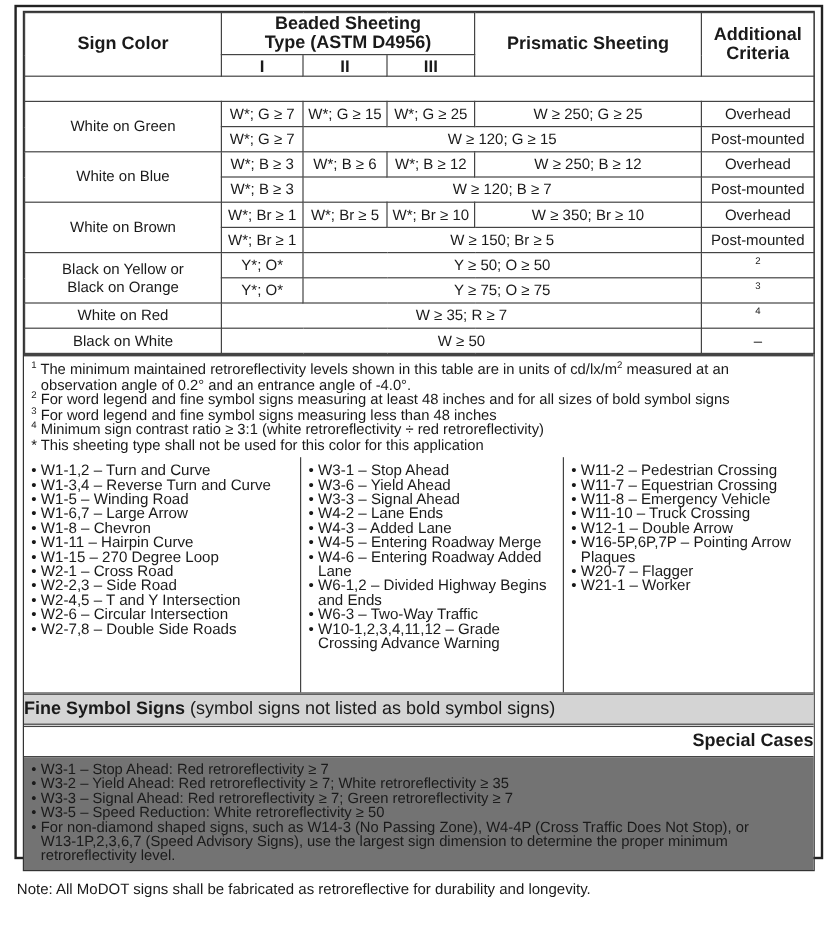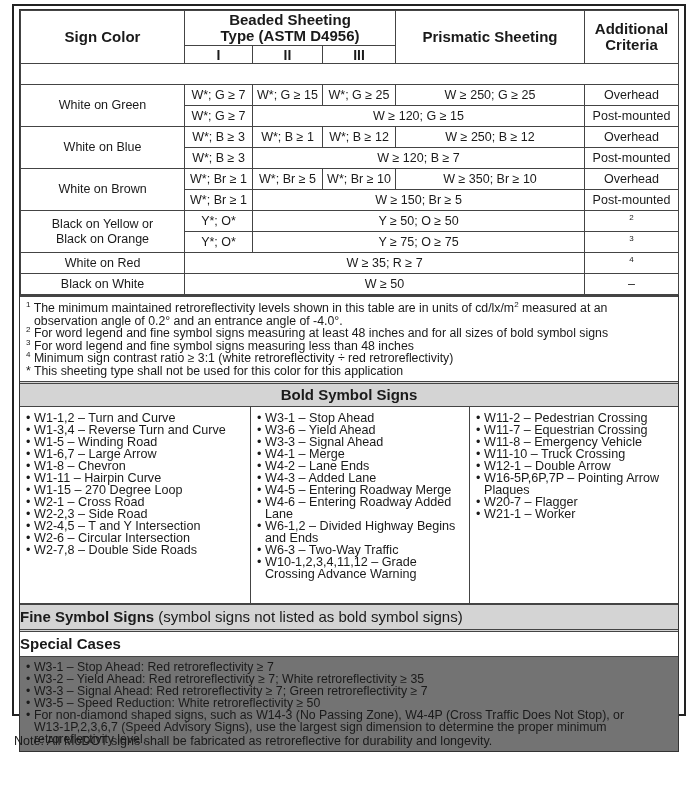--- a/index.html
+++ b/index.html
@@ -17,21 +17,21 @@
   .footnotes div { }
   .fn-indent { padding-left:8px; }
   .section-head { background:#d4d4d4; border-top:3px double #444; border-bottom:1px solid #444; text-align:center; font-weight:bold; font-size:15px; height:22px; line-height:22px; }
   .bold-cols { display:flex; border-bottom:1px solid #444; height:196px; }
   .bold-col { padding:5px 4px 0 6px; font-size:12.6px; line-height:12px; box-sizing:border-box; }
   .bold-col + .bold-col { border-left:1px solid #444; }
   .bullet-item { position:relative; padding-left:8px; }
   .bullet-item::before { content:"\2022"; position:absolute; left:0; top:0; }
   .fine-head { background:#d4d4d4; border-top:1px solid #444; border-bottom:3px double #444; font-size:15px; height:24px; line-height:24px; }
   .fine-head b { font-weight:bold; }
-  .special-head { background:#ffffff; text-align:left; font-weight:bold; font-size:15px; height:24px; line-height:24px; border-bottom:1px solid #444; }
+  .special-head { background:#ffffff; text-align:right; font-weight:bold; font-size:15px; height:24px; line-height:24px; border-bottom:1px solid #444; }
   .special-body { background:#737373; padding:4px 6px 6px 6px; font-size:12.3px; line-height:12px; }
   .note { position:absolute; left:14px; top:734px; font-size:12.5px; }
 </style>
 </head>
 <body>
 
 <div class="outer"></div>
 <div class="inner">
   <table class="main">
     <colgroup>
@@ -68,21 +68,21 @@
     </tr>
     <tr>
       <td>W*; G ≥ 7</td>
       <td colspan="3">W ≥ 120; G ≥ 15</td>
       <td>Post-mounted</td>
     </tr>
 
     <tr>
       <td rowspan="2" class="sign-color">White on Blue</td>
       <td>W*; B ≥ 3</td>
-      <td>W*; B ≥ 1</td>
+      <td>W*; B ≥ 6</td>
       <td>W*; B ≥ 12</td>
       <td>W ≥ 250; B ≥ 12</td>
       <td>Overhead</td>
     </tr>
     <tr>
       <td>W*; B ≥ 3</td>
       <td colspan="3">W ≥ 120; B ≥ 7</td>
       <td>Post-mounted</td>
     </tr>
 
@@ -127,41 +127,39 @@
 
   <div class="footnotes">
     <div><span class="sup">1</span> <span>The minimum maintained retroreflectivity levels shown in this table are in units of cd/lx/m</span><span class="sup">2</span><span> measured at an</span></div>
     <div class="fn-indent">observation angle of 0.2° and an entrance angle of -4.0°.</div>
     <div><span class="sup">2</span> <span>For word legend and fine symbol signs measuring at least 48 inches and for all sizes of bold symbol signs</span></div>
     <div><span class="sup">3</span> <span>For word legend and fine symbol signs measuring less than 48 inches</span></div>
     <div><span class="sup">4</span> <span>Minimum sign contrast ratio ≥ 3:1 (white retroreflectivity ÷ red retroreflectivity)</span></div>
     <div>* This sheeting type shall not be used for this color for this application</div>
   </div>
 
-  <div class="section-head">Bold Symbol Signs</div>
   <div class="bold-cols">
     <div class="bold-col" style="width:230px">
       <div class="bullet-item">W1-1,2 – Turn and Curve</div>
       <div class="bullet-item">W1-3,4 – Reverse Turn and Curve</div>
       <div class="bullet-item">W1-5 – Winding Road</div>
       <div class="bullet-item">W1-6,7 – Large Arrow</div>
       <div class="bullet-item">W1-8 – Chevron</div>
       <div class="bullet-item">W1-11 – Hairpin Curve</div>
       <div class="bullet-item">W1-15 – 270 Degree Loop</div>
       <div class="bullet-item">W2-1 – Cross Road</div>
       <div class="bullet-item">W2-2,3 – Side Road</div>
       <div class="bullet-item">W2-4,5 – T and Y Intersection</div>
       <div class="bullet-item">W2-6 – Circular Intersection</div>
       <div class="bullet-item">W2-7,8 – Double Side Roads</div>
     </div>
     <div class="bold-col" style="width:219px">
       <div class="bullet-item">W3-1 – Stop Ahead</div>
       <div class="bullet-item">W3-6 – Yield Ahead</div>
       <div class="bullet-item">W3-3 – Signal Ahead</div>
-      <div class="bullet-item">W4-1 – Merge</div>
       <div class="bullet-item">W4-2 – Lane Ends</div>
       <div class="bullet-item">W4-3 – Added Lane</div>
       <div class="bullet-item">W4-5 – Entering Roadway Merge</div>
       <div class="bullet-item">W4-6 – Entering Roadway Added Lane</div>
       <div class="bullet-item">W6-1,2 – Divided Highway Begins and Ends</div>
       <div class="bullet-item">W6-3 – Two-Way Traffic</div>
       <div class="bullet-item">W10-1,2,3,4,11,12 – Grade Crossing Advance Warning</div>
     </div>
     <div class="bold-col" style="width:209px">
       <div class="bullet-item">W11-2 – Pedestrian Crossing</div>

